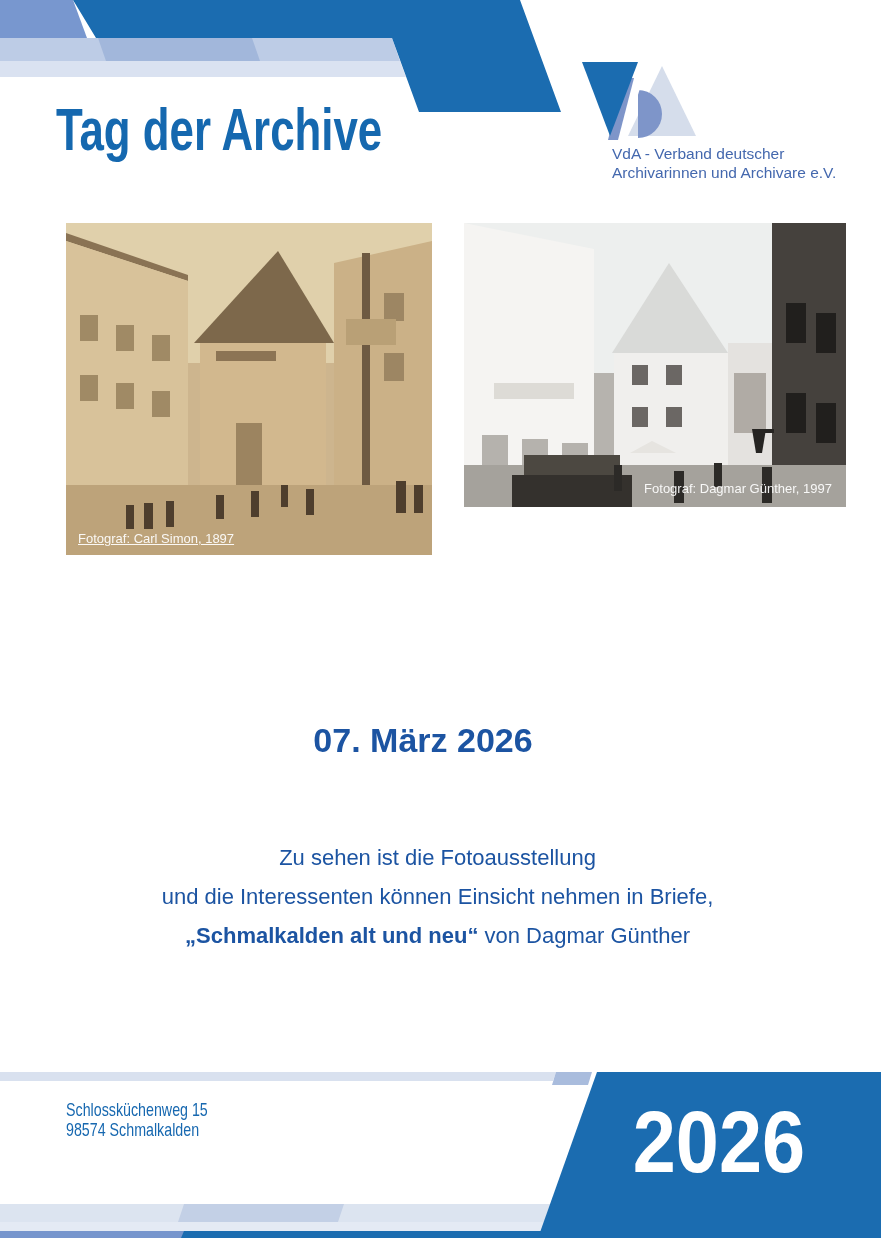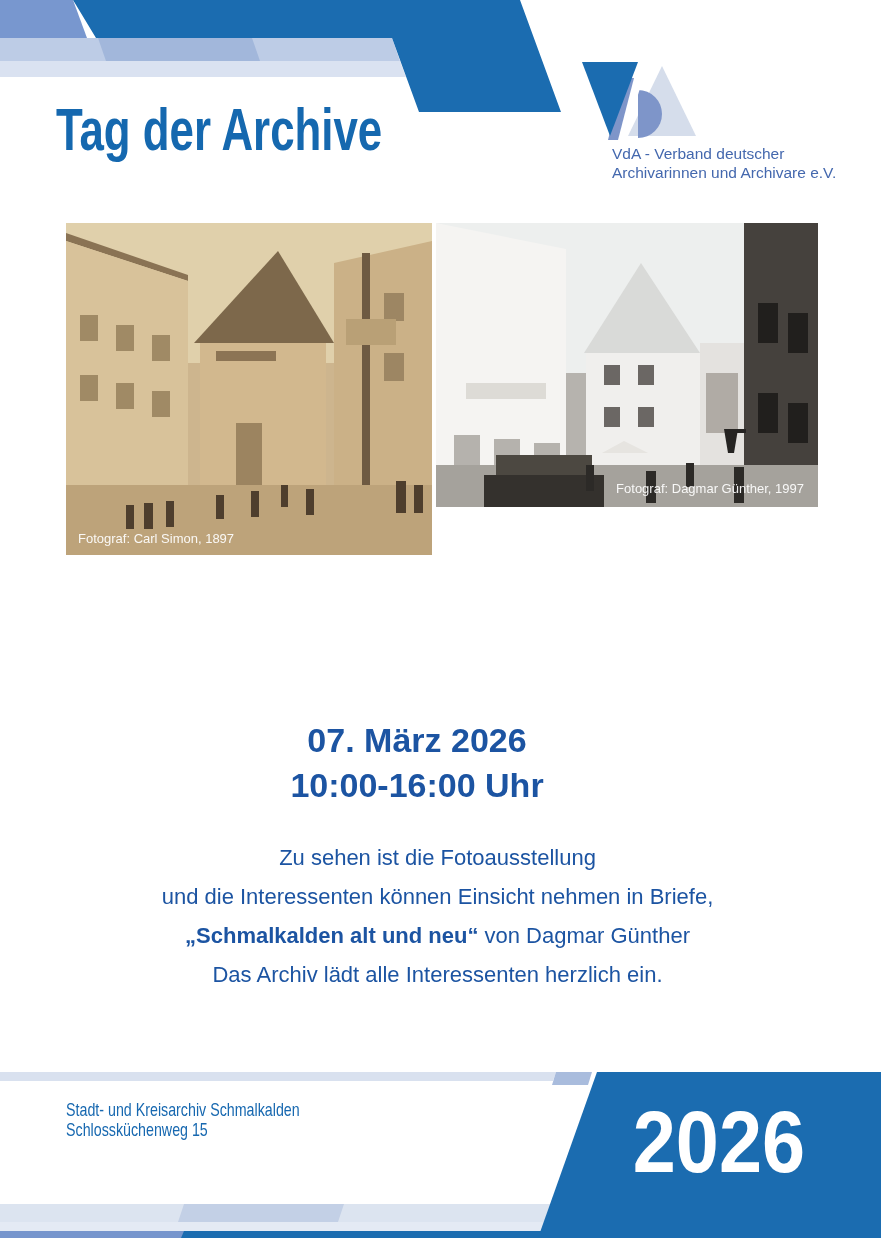--- a/index.html
+++ b/index.html
@@ -22,32 +22,32 @@
   
   .page-title{left:56px;top:98px;color:#1568af;font-size:60px;font-weight:bold;line-height:64px;white-space:nowrap;}
   .cond{display:inline-block;transform:scaleX(.73);transform-origin:0 50%;white-space:nowrap;}
   
   .logo{left:578px;top:56px;width:280px;}
   .logo svg{display:block;}
   .logo-text{margin-left:34px;margin-top:4px;color:#4468ae;font-size:15.5px;line-height:19px;}
   
   .photo{overflow:hidden;}
   .photo-old{left:66px;top:223px;width:366px;height:332px;}
-  .photo-new{left:436px;top:223px;width:382px;height:284px;}
+  .photo-new{left:464px;top:223px;width:382px;height:284px;}
   .photo svg{display:block;}
   .caption{position:absolute;color:rgba(255,255,255,.92);font-size:13px;white-space:nowrap;}
-  .caption-old{left:12px;bottom:9px;}
+  .caption-old{left:12px;bottom:9px;text-decoration:underline;}
   .caption-new{right:14px;bottom:11px;}
   
   .banner{left:0;top:578px;width:800px;height:90px;background:#1b6cb0;
     clip-path:polygon(0 0,735px 0,768px 90px,0 90px);}
   .banner-text{position:absolute;left:58px;top:0;line-height:90px;color:#ffffff;
     font-size:70px;font-weight:bold;white-space:nowrap;}
   
-  .event{left:2px;top:718px;width:830px;text-align:center;color:#1c54a2;
+  .event{left:8px;top:718px;width:830px;text-align:center;color:#1c54a2;
     font-size:34px;font-weight:bold;line-height:45px;}
   
   .body-text{left:0;top:838px;width:875px;text-align:center;color:#1c54a2;
     font-size:22px;line-height:39px;}
   
   .address{left:66px;top:1100px;color:#1768b0;font-size:19px;line-height:20px;}
   .address .cond{transform:scaleX(.75);transform-origin:0 0;}
   
   .strip-mid{left:0;top:1072px;width:562px;height:9px;background:#d9e1ef;
     clip-path:polygon(0 0,556px 0,553px 100%,0 100%);z-index:1;}
@@ -163,33 +163,31 @@
       <rect x="298" y="244" width="10" height="36" fill="#2c2a27"></rect>
       <rect x="150" y="242" width="8" height="26" fill="#2c2a27"></rect>
       <polygon points="166,230 188,218 212,230 166,230" fill="#e6e4e0"></polygon>
     </svg>
     <span class="caption caption-new">Fotograf: Dagmar Günther, 1997</span>
   </figure>
 
 
   <div class="abs event">
     <div>07. März 2026</div>
-    <div>10:00-16:00 Uhr</div>
   </div>
 
   <div class="abs body-text">
     <div>Zu sehen ist die Fotoausstellung</div>
     <div>und die Interessenten können Einsicht nehmen in Briefe,</div>
     <div><b>„Schmalkalden alt und neu“</b><span> von Dagmar Günther</span></div>
-    <div>Das Archiv lädt alle Interessenten herzlich ein.</div>
   </div>
 
   <div class="abs address">
-    <div><span class="cond">Stadt- und Kreisarchiv Schmalkalden</span></div>
     <div><span class="cond">Schlossküchenweg 15</span></div>
+    <div><span class="cond">98574 Schmalkalden</span></div>
   </div>
 
   <div class="abs strip-mid"></div>
   <div class="abs strip-mid-sliver"></div>
   <div class="abs band1"></div>
   <div class="abs band1-mid"></div>
   <div class="abs band2"></div>
   <div class="abs band3"></div>
   <div class="abs band3-left"></div>
 

